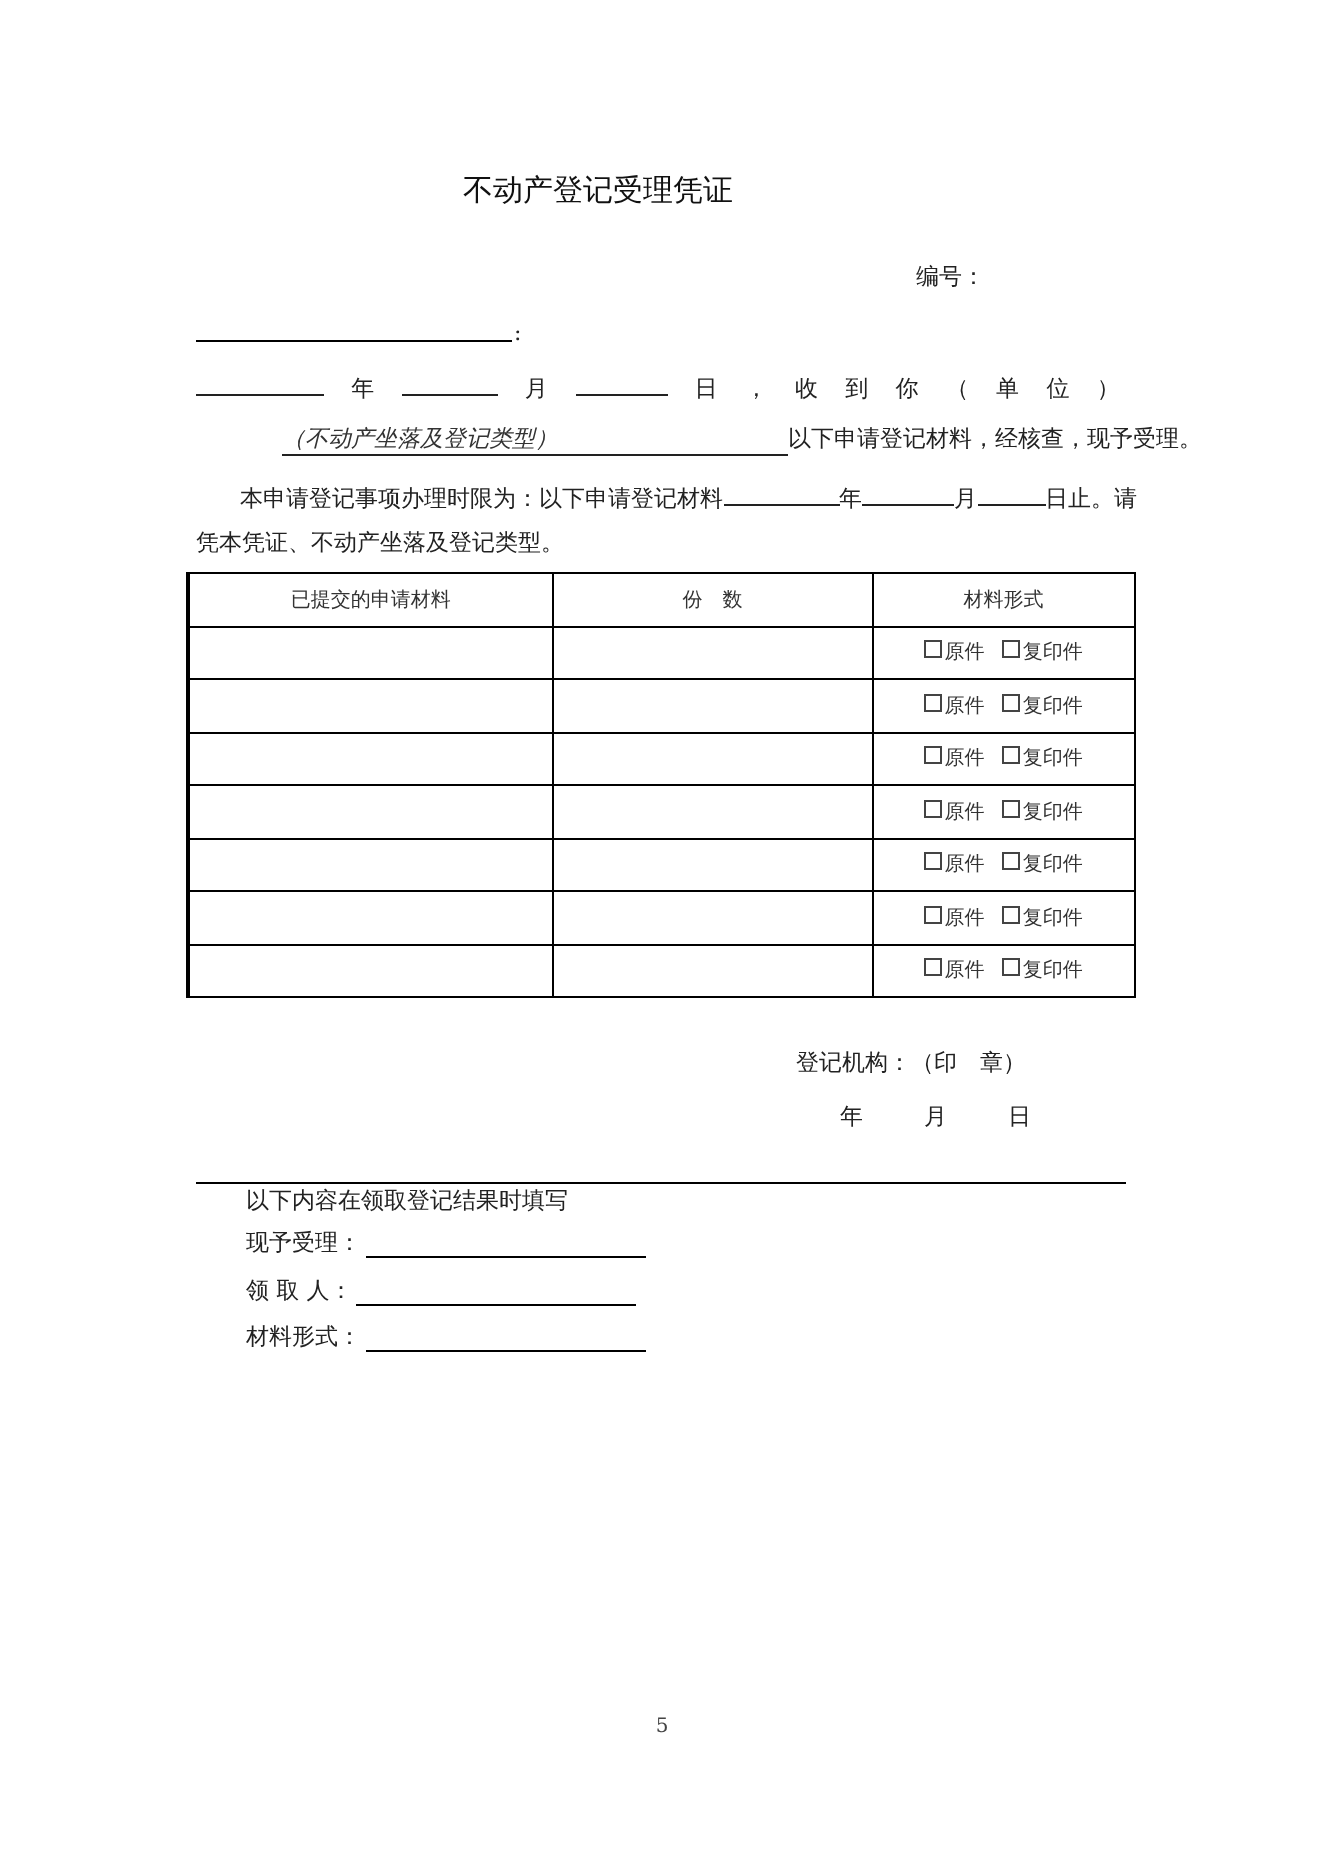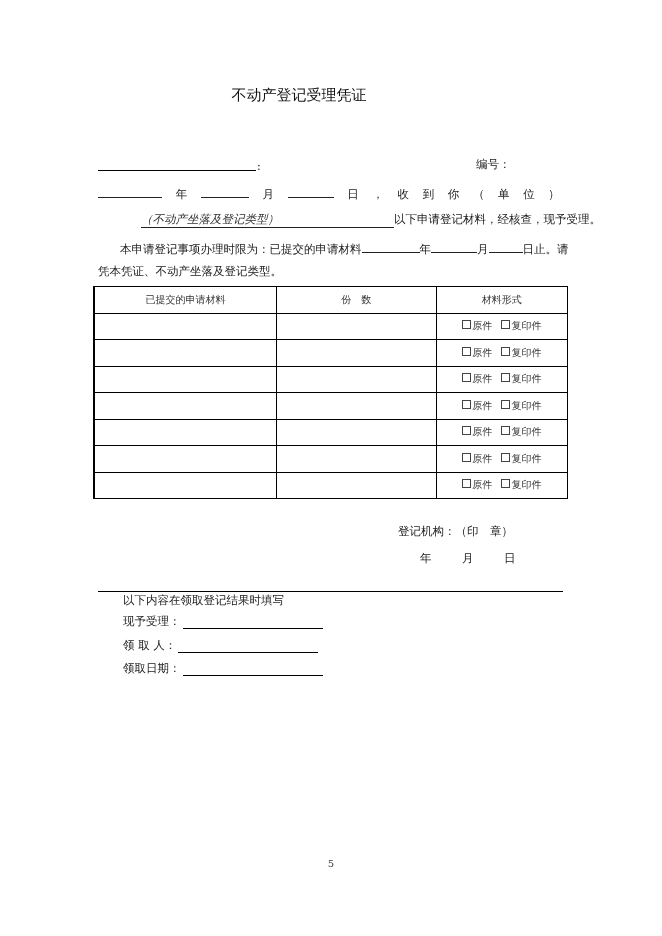--- a/index.html
+++ b/index.html
@@ -8,21 +8,21 @@
       font-family: "DejaVu Serif", "Liberation Serif", serif;
       color: #222;
     }
     .abs { position: absolute; white-space: nowrap; }
     .title {
       left: 0; width: 598px; top: 86px; text-align: center;
       font-family: "DejaVu Sans", "Liberation Sans", sans-serif;
       font-size: 15px; color: #111;
     }
     .t12 { font-size: 11.5px; }
-    .serial { left: 476px; top: 131px; margin-top: 26px; }
+    .serial { left: 458px; top: 131px; }
     .recv-line { left: 98px; top: 170px; width: 158px; border-bottom: 1.3px solid #000; height: 0; }
     .recv-colon { left: 257px; top: 160px; font-size: 11px; }
     .row1 { left: 98px; top: 185px; width: 462px; display: flex; justify-content: space-between; align-items: baseline; font-size: 11.5px; }
     .blank { display: inline-block; border-bottom: 1px solid #222; height: 12px; }
     .row2 { left: 98px; top: 212px; font-size: 11.5px; display: flex; align-items: baseline; }
     .italic-ul { font-style: italic; border-bottom: 1px solid #222; display: inline-block; width: 253px; color: #333; margin-left: 43px; }
     .row3 { left: 120px; top: 240px; font-size: 11.5px; display: flex; align-items: baseline; }
     .row4 { left: 98px; top: 264px; font-size: 11.5px; }
     table.materials {
       position: absolute; left: 93px; top: 286px; width: 475px;
@@ -73,21 +73,21 @@
   <span>位</span>
   <span>）</span>
 </div>
 
 <div class="abs row2">
   <span class="italic-ul">（不动产坐落及登记类型）</span>
   <span>以下申请登记材料，经核查，现予受理。</span>
 </div>
 
 <div class="abs row3">
-  <span>本申请登记事项办理时限为：已提交的申请材料</span>
+  <span>本申请登记事项办理时限为：以下申请登记材料</span>
   <span class="blank" style="width:58px"></span>
   <span>年</span>
   <span class="blank" style="width:46px"></span>
   <span>月</span>
   <span class="blank" style="width:34px"></span>
   <span>日止。请</span>
 </div>
 <div class="abs row4">凭本凭证、不动产坐落及登记类型。</div>
 
 <table class="materials">
@@ -166,17 +166,17 @@
 
 <div class="abs field" style="top:614px">
   <span>现予受理：</span>
   <span class="line"></span>
 </div>
 <div class="abs field" style="top:638px">
   <span>领 取 人：</span>
   <span class="line"></span>
 </div>
 <div class="abs field" style="top:661px">
-  <span>领取日期：</span>
+  <span>材料形式：</span>
   <span class="line"></span>
 </div>
 
 <div class="abs page-num">5</div>
 
 </body></html>

